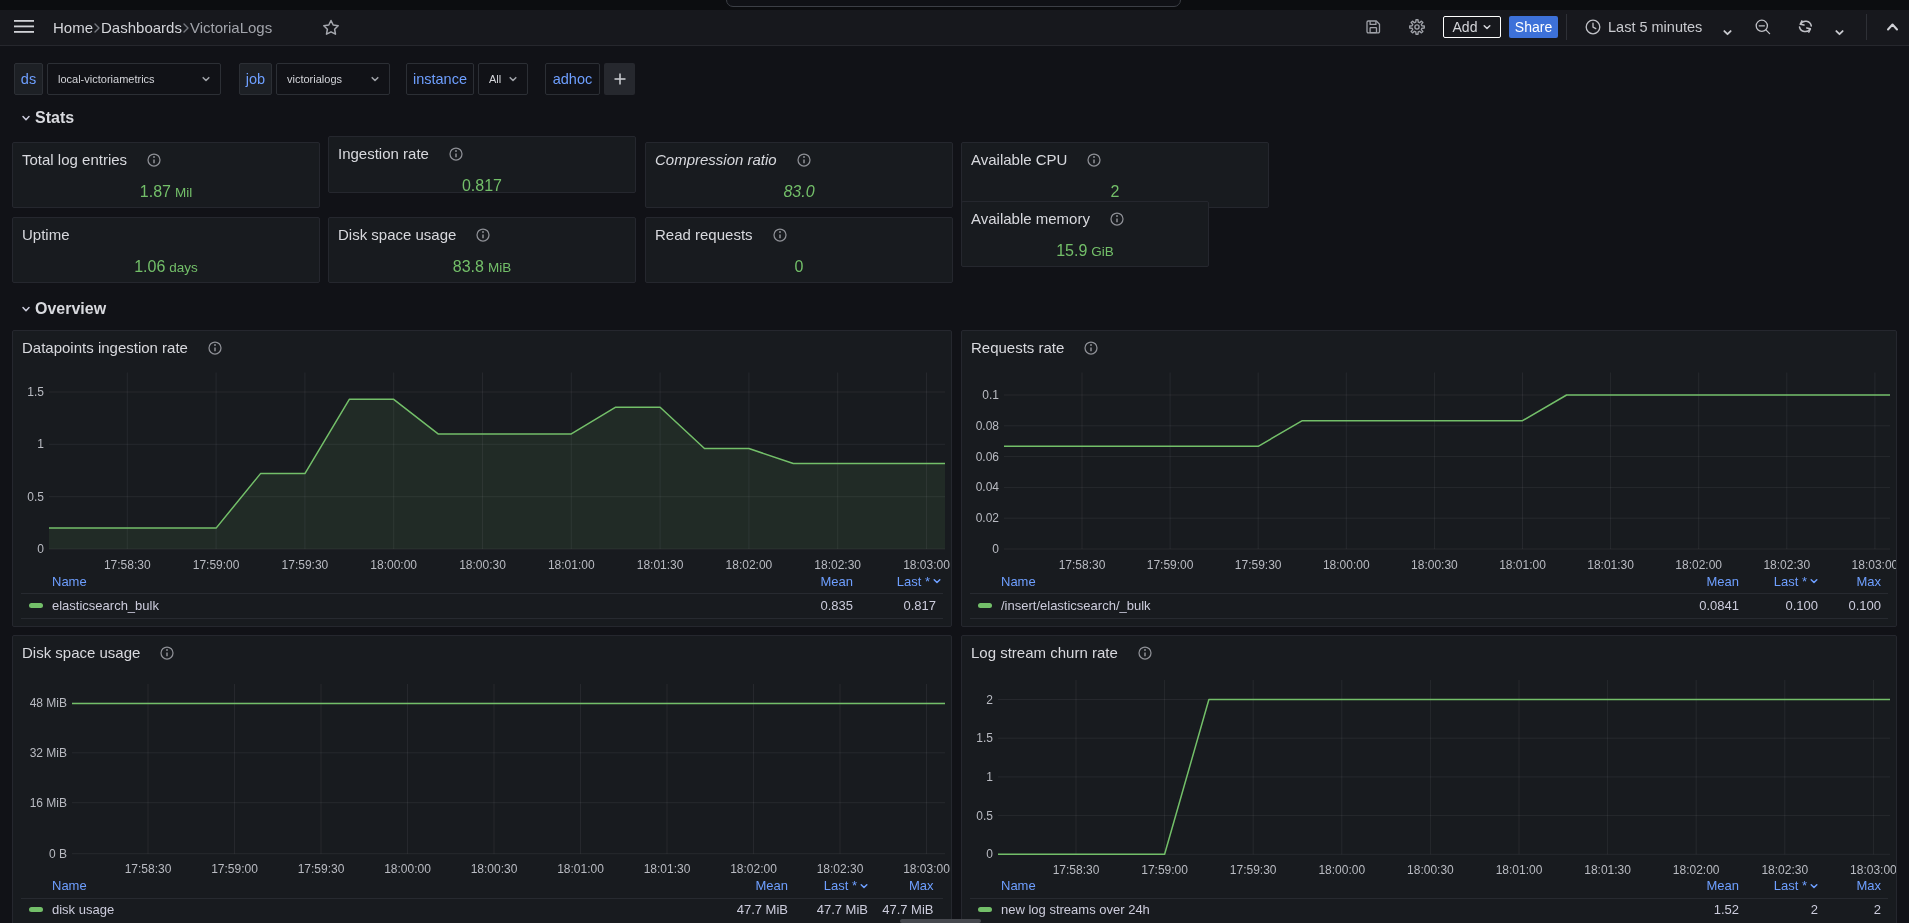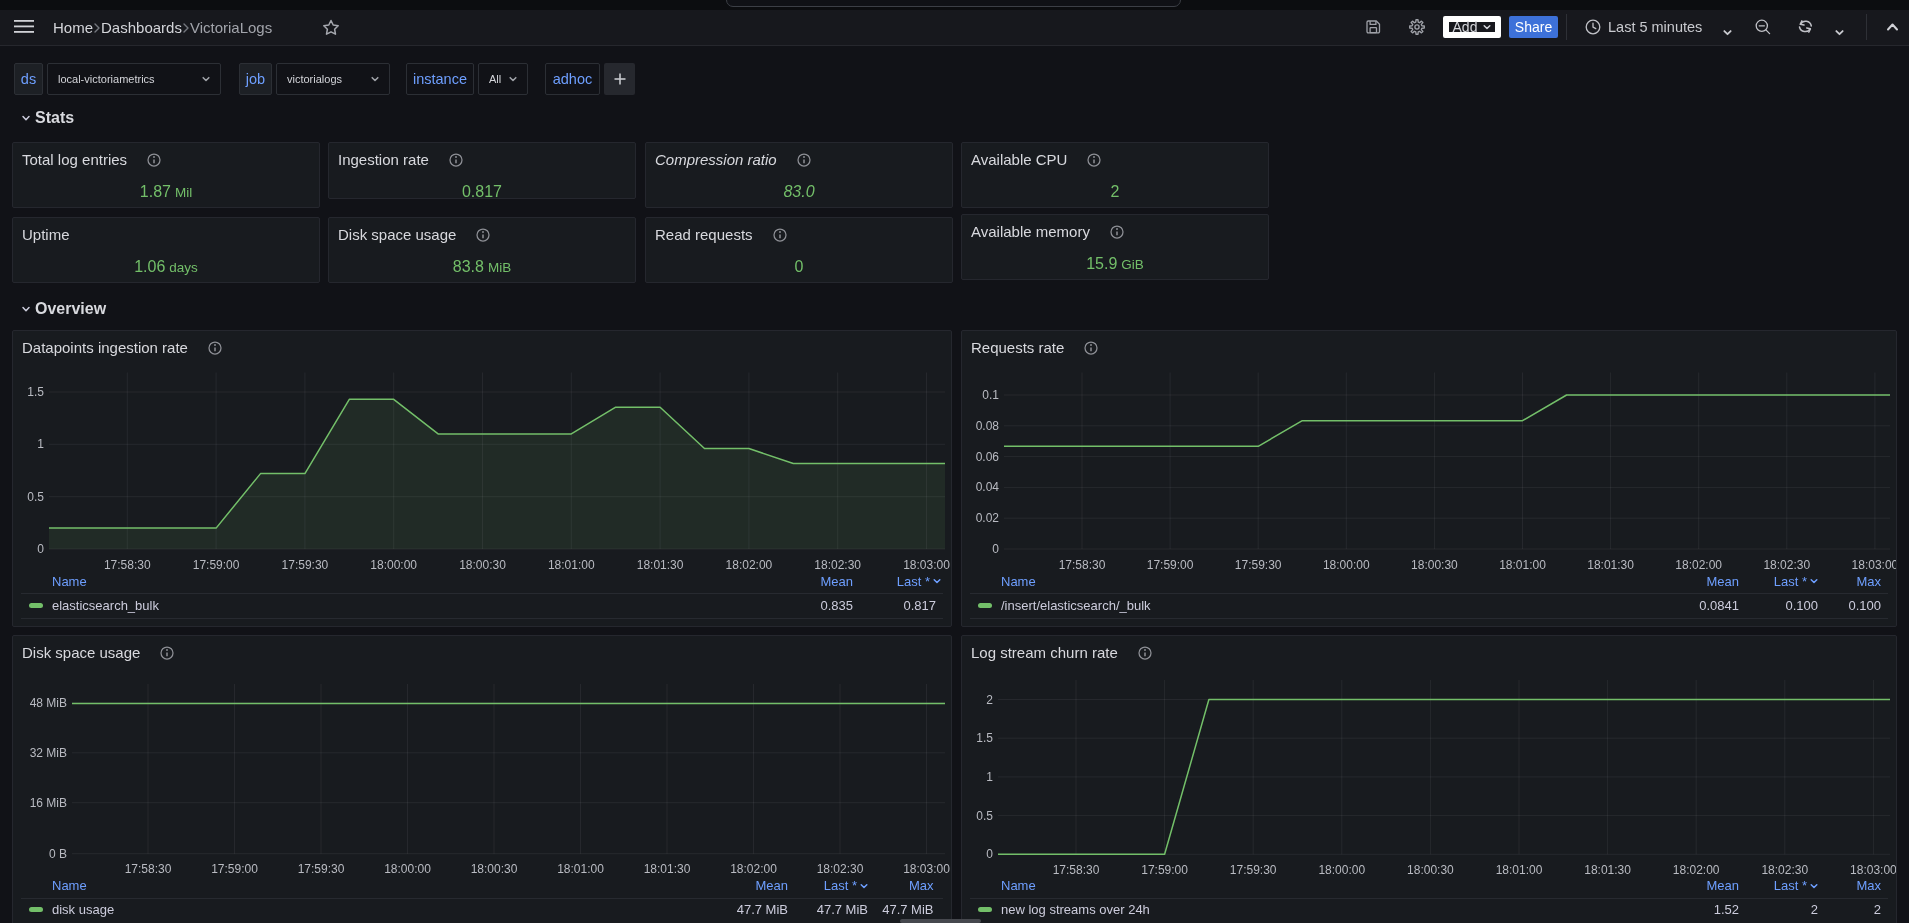--- a/index.html
+++ b/index.html
@@ -47,21 +47,21 @@
   </svg>
 <svg class="abs" style="left:1366px;top:20px" width="15" height="14" viewBox="0 0 15 14">
     <path d="M2.2 1 H10.3 L13.5 4.2 V11.6 A1.2 1.2 0 0 1 12.3 12.8 H2.2 A1.2 1.2 0 0 1 1 11.6 V2.2 A1.2 1.2 0 0 1 2.2 1 Z" fill="none" stroke="#9fa1a8" stroke-width="1.3" stroke-linejoin="round"></path>
     <path d="M4.1 1.2 V4.3 H9.9 V1.2" fill="none" stroke="#9fa1a8" stroke-width="1.3"></path>
     <rect x="4.1" y="7.6" width="6.4" height="5" rx="0.6" fill="none" stroke="#9fa1a8" stroke-width="1.3"></rect>
   </svg>
 <svg class="abs" style="left:1409px;top:19px" width="16" height="16" viewBox="0 0 16 16">
     <path d="M6.98 0.72 L9.02 0.72 L9.21 3.15 L10.58 3.71 L12.42 2.13 L13.87 3.58 L12.29 5.42 L12.85 6.79 L15.28 6.98 L15.28 9.02 L12.85 9.21 L12.29 10.58 L13.87 12.42 L12.42 13.87 L10.58 12.29 L9.21 12.85 L9.02 15.28 L6.98 15.28 L6.79 12.85 L5.42 12.29 L3.58 13.87 L2.13 12.42 L3.71 10.58 L3.15 9.21 L0.72 9.02 L0.72 6.98 L3.15 6.79 L3.71 5.42 L2.13 3.58 L3.58 2.13 L5.42 3.71 L6.79 3.15 Z" fill="none" stroke="#9fa1a8" stroke-width="1.35" stroke-linejoin="round"></path>
     <circle cx="8" cy="8" r="2.1" fill="none" stroke="#9fa1a8" stroke-width="1.35"></circle>
   </svg>
-<div class="abs" style="left:1443px;top:16px;width:58px;height:22px;border:6px solid #ffffff;border-radius:2px;display:flex;align-items:center;justify-content:center;gap:6px;">
+<div class="abs" style="left:1443px;top:16px;width:58px;height:22px;border:1px solid #ffffff;border-radius:2px;display:flex;align-items:center;justify-content:center;gap:6px;">
     <span style="font-size:14px;font-weight:500;color:#d4d5da">Add</span>
     <svg width="8" height="8" viewBox="0 0 8 8" style="flex:none">
       <path d="M1.2 2.7 L4 5.5 L6.8 2.7" fill="none" stroke="#d4d5da" stroke-width="1.5" stroke-linecap="round" stroke-linejoin="round"></path>
     </svg>
   </div>
 <div class="abs" style="left:1509px;top:16px;width:49px;height:22px;background:#3d71d9;border-radius:2px;display:flex;align-items:center;justify-content:center;">
     <span style="font-size:14px;font-weight:500;color:#ffffff">Share</span>
   </div>
 <div class="abs" style="left:1566px;top:14px;width:1px;height:26px;background:#2e3036"></div>
 <svg class="abs" style="left:1585px;top:19px" width="16" height="16" viewBox="0 0 16 16">
@@ -128,21 +128,21 @@
 <div class="ptitle" style="left:9px;top:8px;">Total log entries<svg width="14" height="14" viewBox="0 0 14 14" style="flex:none;margin-left:2px">
         <circle cx="7" cy="7" r="6" fill="none" stroke="#8e9096" stroke-width="1.25"></circle>
         <line x1="7" y1="6.4" x2="7" y2="10.2" stroke="#8e9096" stroke-width="1.5"></line>
         <circle cx="7" cy="4.0" r="0.95" fill="#8e9096"></circle>
       </svg></div>
 <div class="statval" style="top:40px;left:0;">
       <span class="num">1.87</span>
       <span class="unit">Mil</span>
     </div>
 </div>
-<div class="panel" style="left:328px;top:142px;width:308px;height:57px;">
+<div class="panel" style="left:328px;top:136px;width:308px;height:57px;">
 <div class="ptitle" style="left:9px;top:8px;">Ingestion rate<svg width="14" height="14" viewBox="0 0 14 14" style="flex:none;margin-left:2px">
         <circle cx="7" cy="7" r="6" fill="none" stroke="#8e9096" stroke-width="1.25"></circle>
         <line x1="7" y1="6.4" x2="7" y2="10.2" stroke="#8e9096" stroke-width="1.5"></line>
         <circle cx="7" cy="4.0" r="0.95" fill="#8e9096"></circle>
       </svg></div>
 <div class="statval" style="top:40px;left:0;">
       <span class="num">0.817</span>
     </div>
 </div>
 <div class="panel" style="left:645px;top:142px;width:308px;height:66px;font-style:italic;">
@@ -186,21 +186,21 @@
 <div class="panel" style="left:645px;top:217px;width:308px;height:66px;">
 <div class="ptitle" style="left:9px;top:8px;">Read requests<svg width="14" height="14" viewBox="0 0 14 14" style="flex:none;margin-left:2px">
         <circle cx="7" cy="7" r="6" fill="none" stroke="#8e9096" stroke-width="1.25"></circle>
         <line x1="7" y1="6.4" x2="7" y2="10.2" stroke="#8e9096" stroke-width="1.5"></line>
         <circle cx="7" cy="4.0" r="0.95" fill="#8e9096"></circle>
       </svg></div>
 <div class="statval" style="top:40px;left:0;">
       <span class="num">0</span>
     </div>
 </div>
-<div class="panel" style="left:961px;top:214px;width:308px;height:66px;">
+<div class="panel" style="left:961px;top:201px;width:248px;height:66px;">
 <div class="ptitle" style="left:9px;top:8px;">Available memory<svg width="14" height="14" viewBox="0 0 14 14" style="flex:none;margin-left:2px">
         <circle cx="7" cy="7" r="6" fill="none" stroke="#8e9096" stroke-width="1.25"></circle>
         <line x1="7" y1="6.4" x2="7" y2="10.2" stroke="#8e9096" stroke-width="1.5"></line>
         <circle cx="7" cy="4.0" r="0.95" fill="#8e9096"></circle>
       </svg></div>
 <div class="statval" style="top:40px;left:0;">
       <span class="num">15.9</span>
       <span class="unit">GiB</span>
     </div>
 </div>

